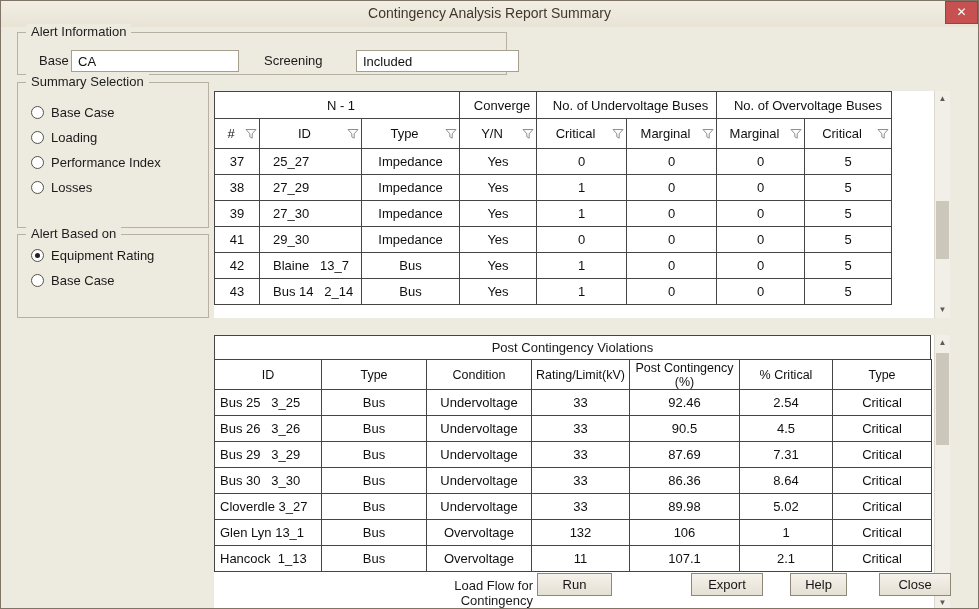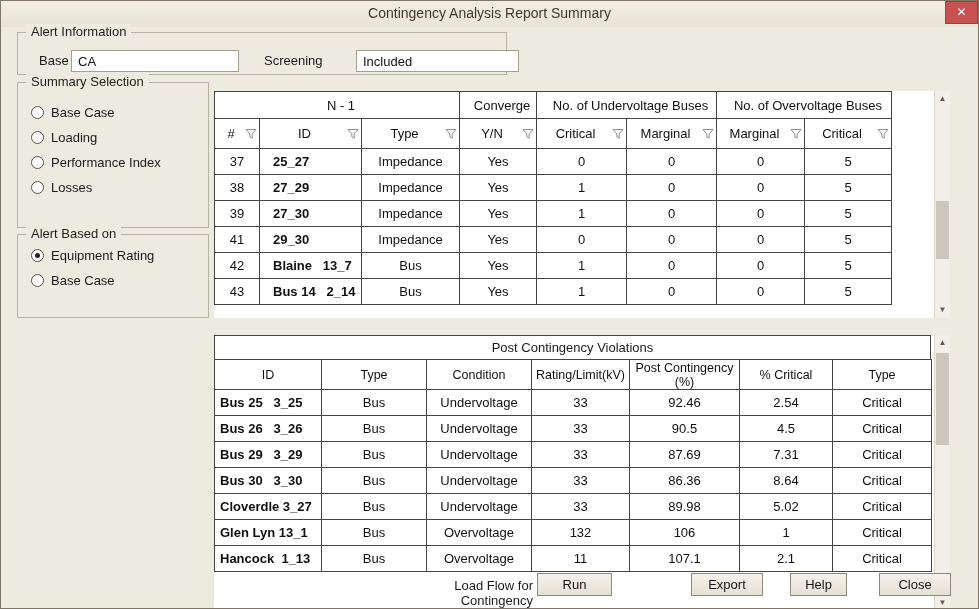--- a/index.html
+++ b/index.html
@@ -53,21 +53,21 @@
   #bottom-wrap { left:213px; top:334px; width:736px; height:276px; }
 
   table.grid { border-collapse:collapse; table-layout:fixed; font-size:13px; color:#101010;
     background:#fff; }
   .grid th, .grid td { border:1px solid #454545; overflow:hidden; }
   .grid thead th { font-weight:normal; background:#fff;padding-left:8px; }
   tr.group-row th { height:27px; text-align:center; }
   tr.col-row th { height:30px; position:relative; text-align:center; padding:0 15px 0 3px; }
   .funnel { position:absolute; right:2px; top:50%; transform:translateY(-50%); line-height:0; cursor:pointer; }
   .grid td { height:26px; text-align:center; padding:0 3px; white-space:pre; }
-  td.id-cell { text-align:left; padding-left:13px;font-weight:bold; }
+  td.id-cell { text-align:left; padding-left:13px; }
   #viol-table td.id-cell { padding-left:5px; }
   tr.selected td { background:var(--sel-row,#cfe7fa); }
   td.sel-cell { background:#fff !important; outline:2px solid #000; outline-offset:-2px; }
 
   .viol-title { width:717px; height:24px; border:1px solid #454545; border-bottom:none;
     text-align:center; line-height:24px; font-size:13px; background:#fff; }
   #viol-table th { font-size:12.5px; padding:0 2px; height:30px; text-align:center; font-weight:normal; }
 
   
   .vscroll { position:absolute; right:0; top:0; bottom:0; width:16px;

